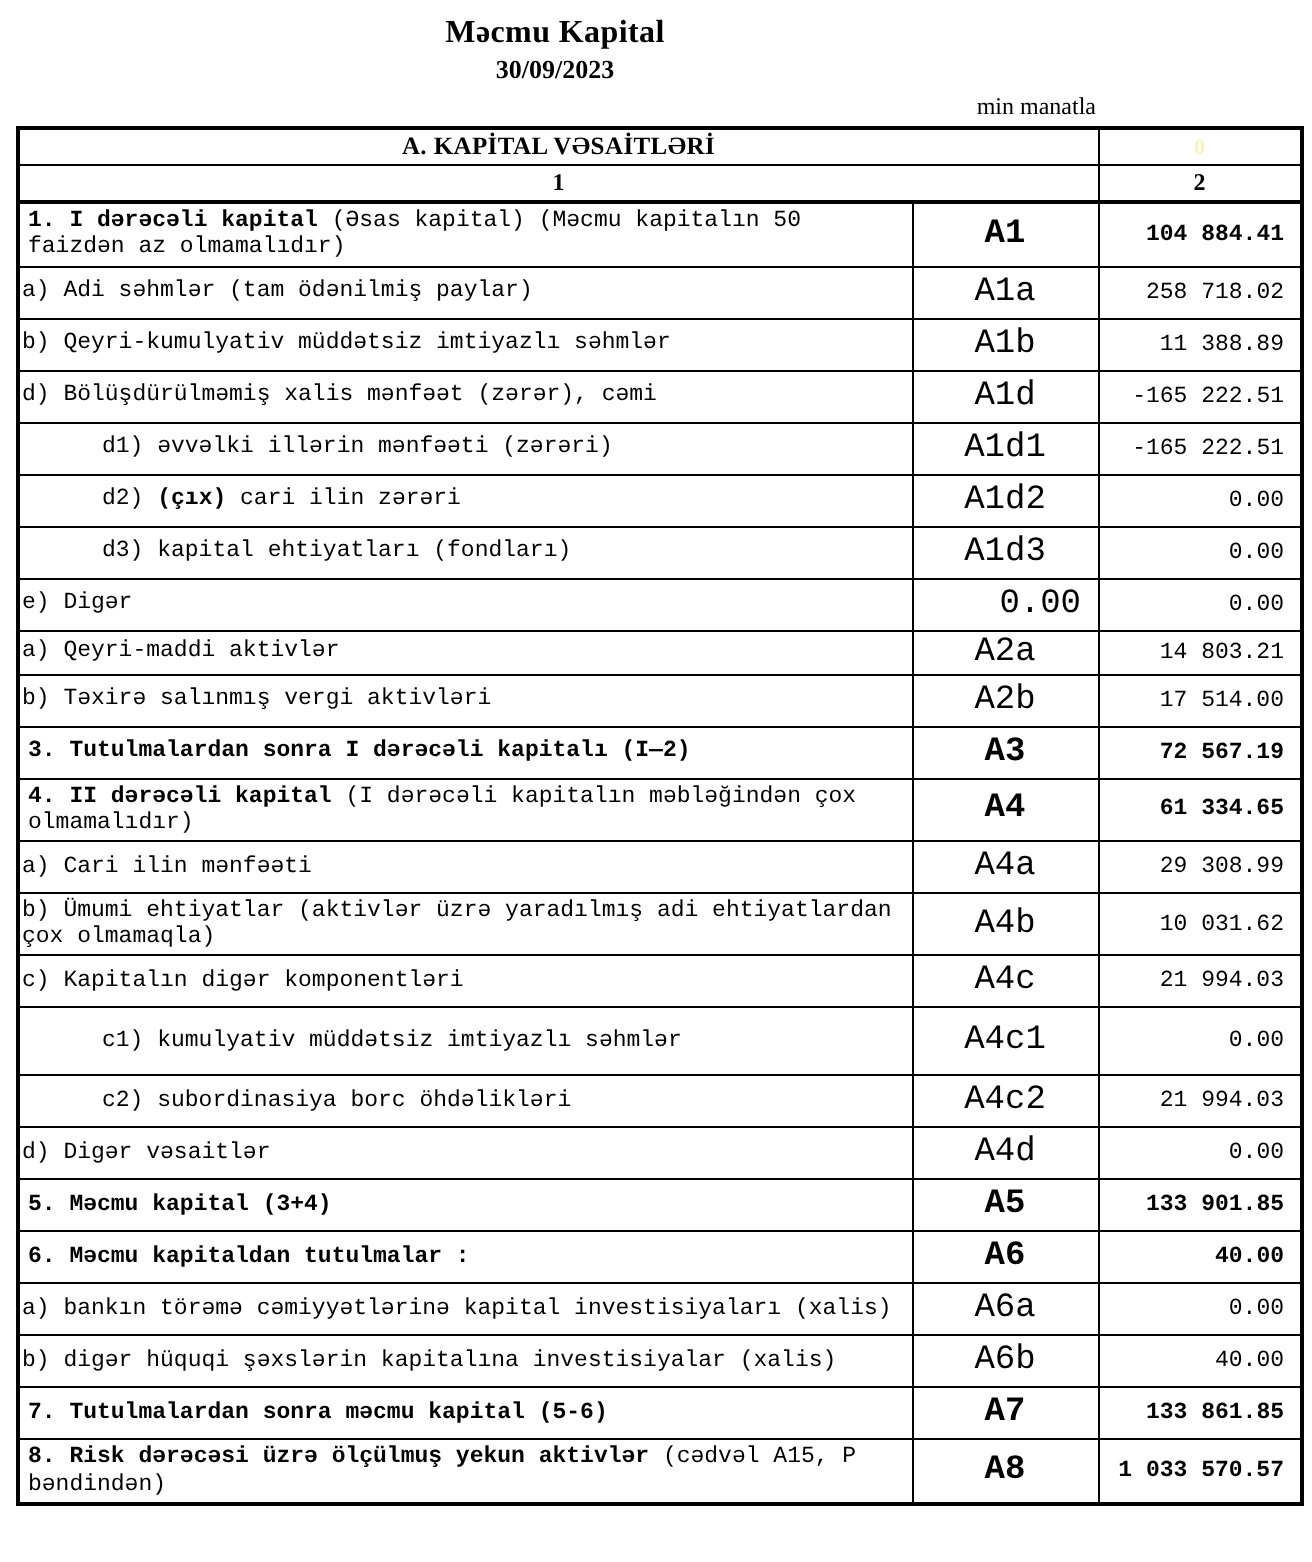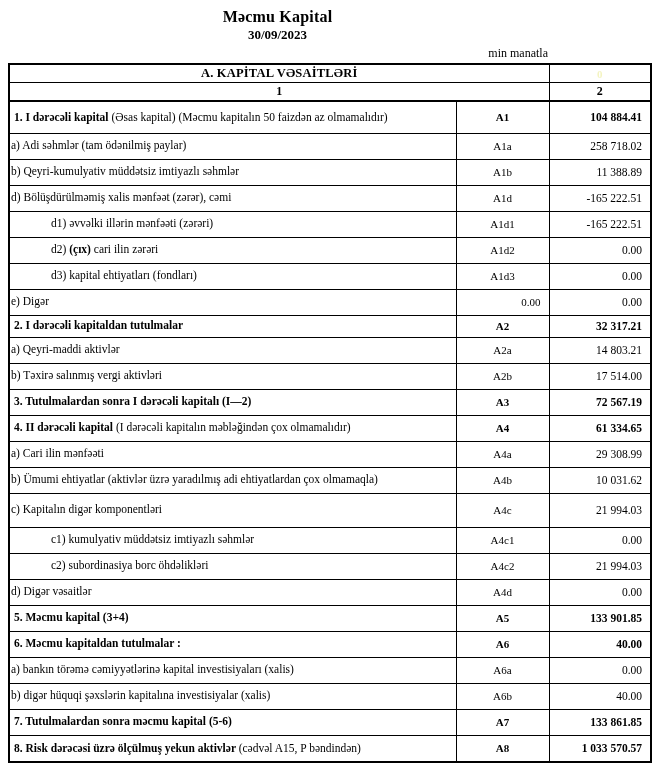--- a/index.html
+++ b/index.html
@@ -64,38 +64,38 @@
     font-size: 11px;
     text-align: center;
     color: #f4f4c2; 
   }
   th.col-h {
     font-weight: bold;
     font-size: 12px;
     text-align: center;
   }
 
-  #rows tr { height: 26px; }
+  #rows tr { height: 26px; font-family: Liberation Mono, monospace; }
   #rows tr:nth-child(1)  { height: 32px; }
   #rows tr:nth-child(9)  { height: 22px; }
   #rows tr:nth-child(16) { height: 34px; }
   #rows tr:nth-child(25) { height: 27px; }
   #rows tr:nth-child(26) { height: 33px; }
 
   td.label {
     font-size: 11.5px;
     padding: 2px 4px 2px 4px;
     line-height: 1.15;
   }
   td.label.ind0 { padding-left: 4px; }
   td.label.ind1 { padding-left: 1px; }
   td.label.ind2 { padding-left: 41px; }
 
   td.code {
-    font-size: 11px;
+    font-size: 17px;
     text-align: center;
     padding: 1px 2px;
   }
   td.code.right { text-align: right; padding-right: 8px; }
 
   td.value {
     font-size: 11.5px;
     text-align: right;
     padding: 1px 8px 1px 2px;
     white-space: nowrap;
@@ -162,25 +162,20 @@
           <td class="label ind2"><span>d3) kapital ehtiyatları (fondları)</span></td>
           <td class="code">A1d3</td>
           <td class="value">0.00</td>
         </tr>
         <tr>
           <td class="label ind1"><span>e) Digər</span></td>
           <td class="code right">0.00</td>
           <td class="value">0.00</td>
         </tr>
         <tr>
-          <td class="label ind0"><span class="b">2. I dərəcəli kapitaldan  tutulmalar</span></td>
-          <td class="code b">A2</td>
-          <td class="value b">32 317.21</td>
-        </tr>
-        <tr>
           <td class="label ind1"><span>a) Qeyri-maddi aktivlər</span></td>
           <td class="code">A2a</td>
           <td class="value">14 803.21</td>
         </tr>
         <tr>
           <td class="label ind1"><span>b) Təxirə salınmış vergi aktivləri</span></td>
           <td class="code">A2b</td>
           <td class="value">17 514.00</td>
         </tr>
         <tr>

